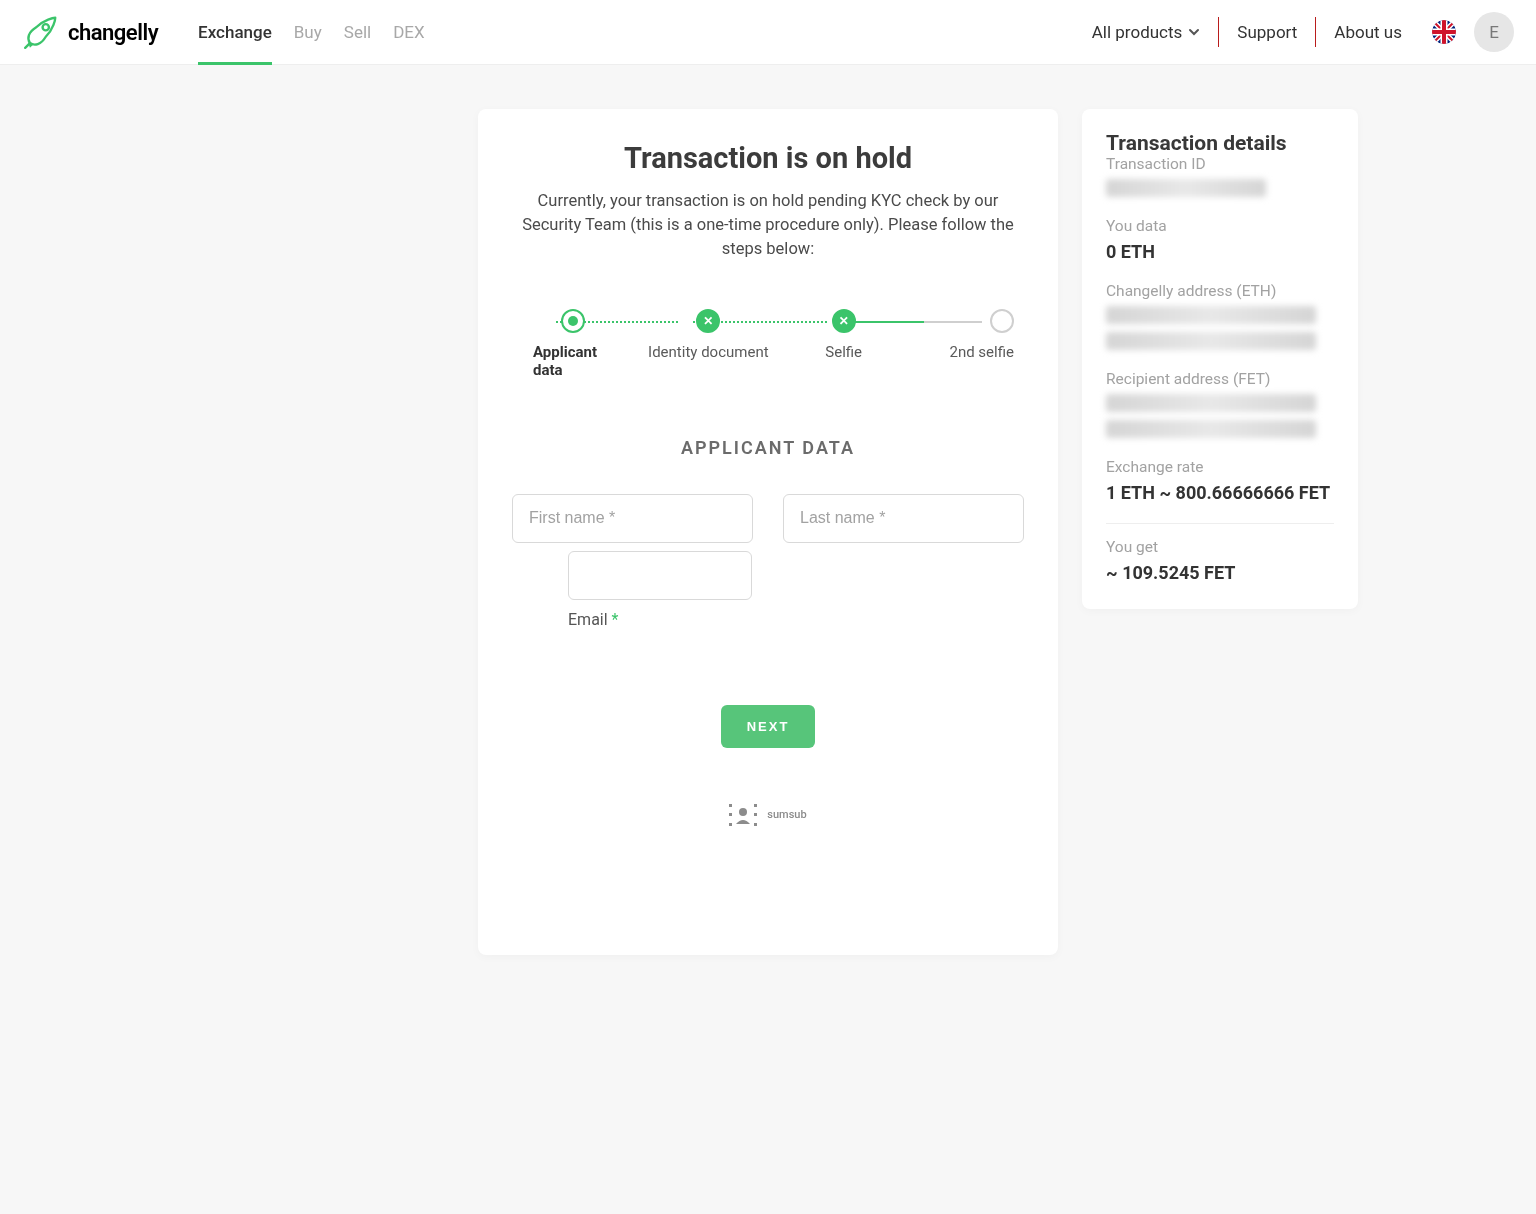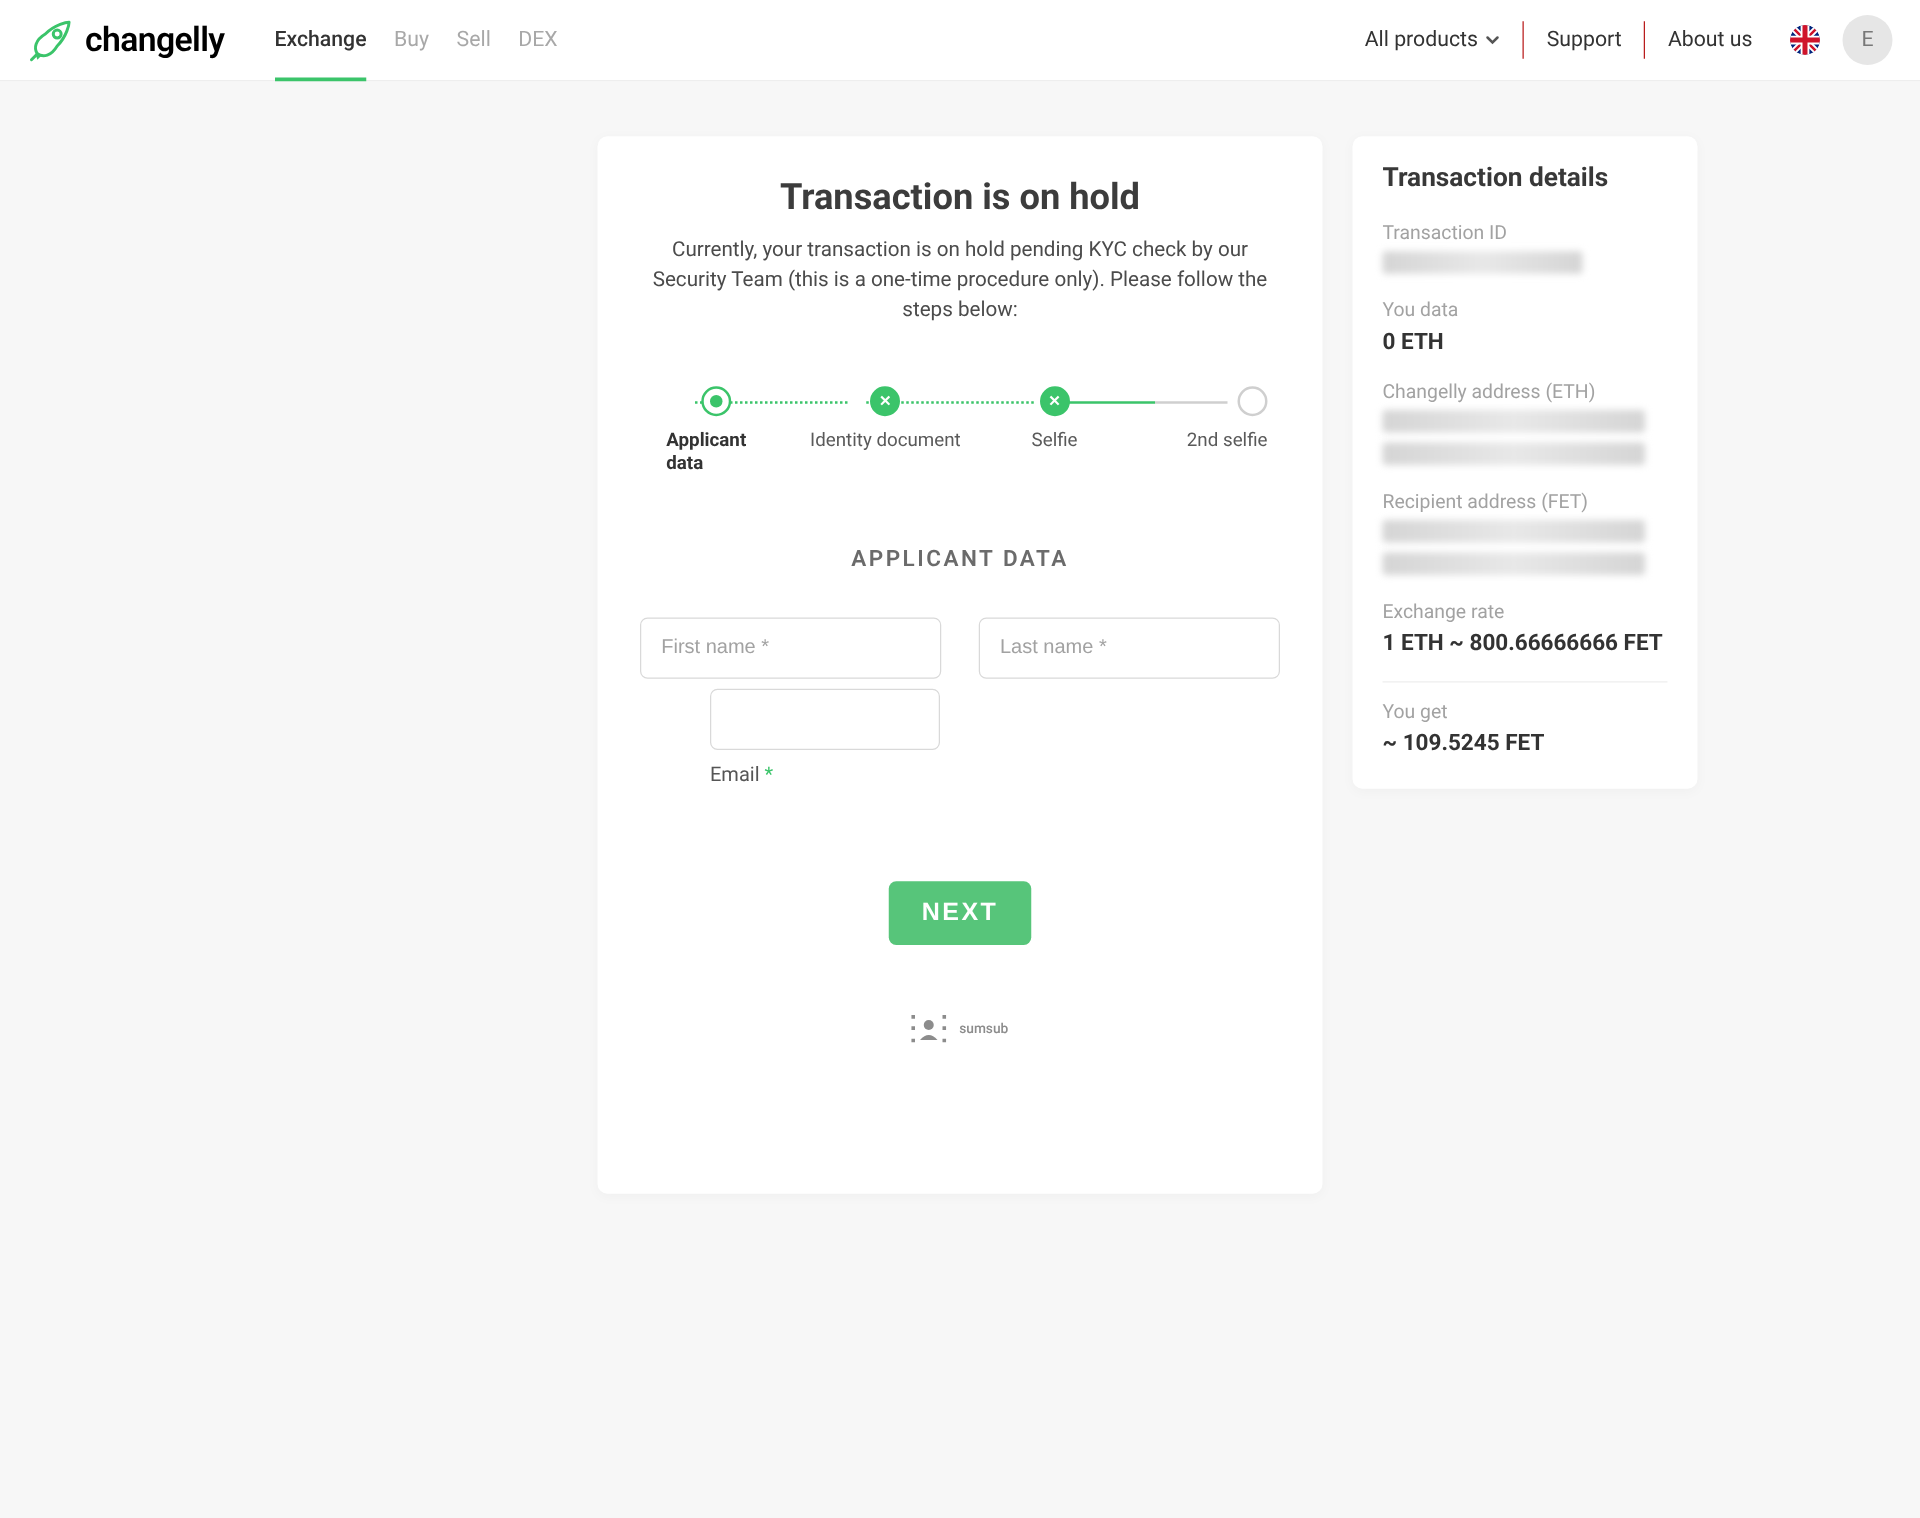--- a/index.html
+++ b/index.html
@@ -21,21 +21,21 @@
     padding: 0 22px 0 22px;
     border-bottom: 1px solid #eee;
   }
   .logo-wrap {
     display: flex;
     align-items: center;
     margin-right: 40px;
   }
   .logo-wrap svg { height: 38px; width: auto; }
   .logo-text {
-    font-size: 27px;
+    font-size: 22px;
     font-weight: 600;
     color: #000;
     margin-left: 8px;
     letter-spacing: -0.5px;
   }
   .nav-left {
     display: flex;
     align-items: stretch;
     height: 100%;
     gap: 22px;
@@ -269,21 +269,21 @@
   }
   .field-label .star { color: #3bc46a; }
 
   .next-btn {
     margin-top: 76px;
     background: #57c57a;
     color: #fff;
     border: none;
     border-radius: 6px;
     padding: 14px 26px;
-    font-size: 20px;
+    font-size: 13px;
     font-weight: 700;
     letter-spacing: 2px;
     cursor: pointer;
   }
 
   .provider {
     margin-top: 56px;
     display: flex;
     align-items: center;
     justify-content: center;
@@ -294,21 +294,20 @@
     font-size: 11px;
     font-weight: 500;
     color: #8c8c8c;
   }
 
   
   .side-title {
     font-size: 21px;
     font-weight: 700;
     color: #383838;
-    margin-bottom: 22px;
   }
   .side-row { margin-bottom: 20px; }
   .side-label {
     font-size: 15.5px;
     color: #a2a2a2;
     margin-bottom: 6px;
   }
   .side-value {
     font-size: 18px;
     font-weight: 700;

